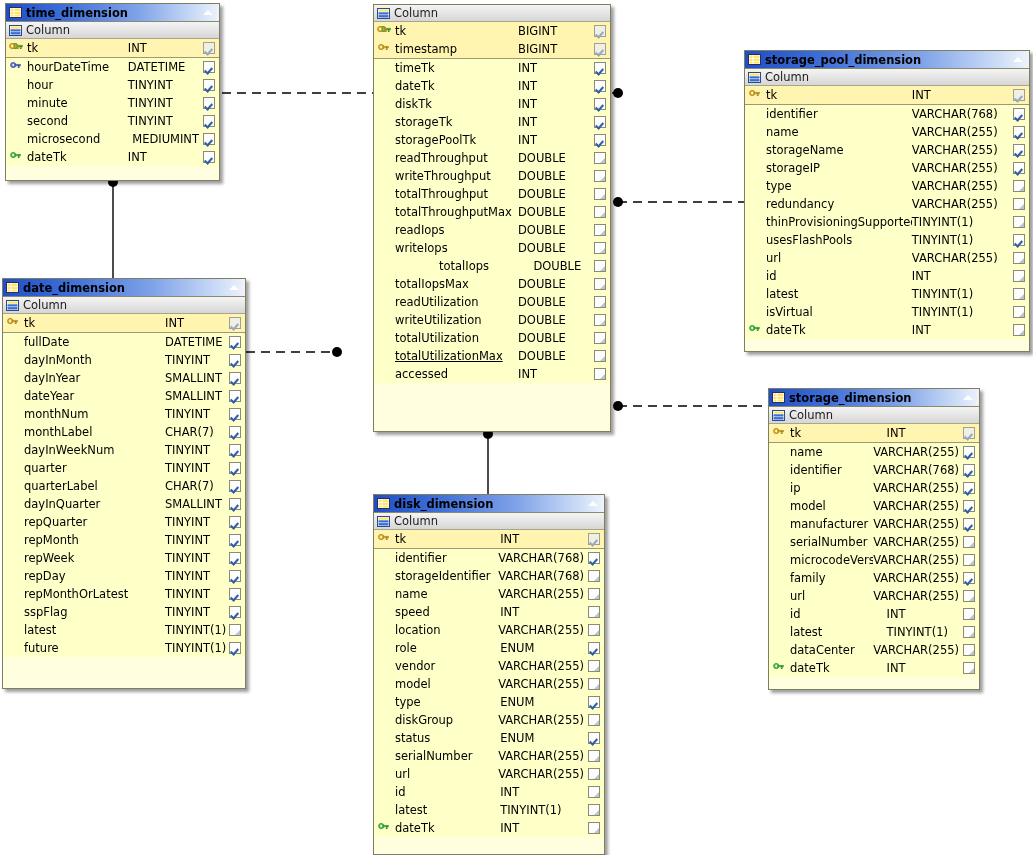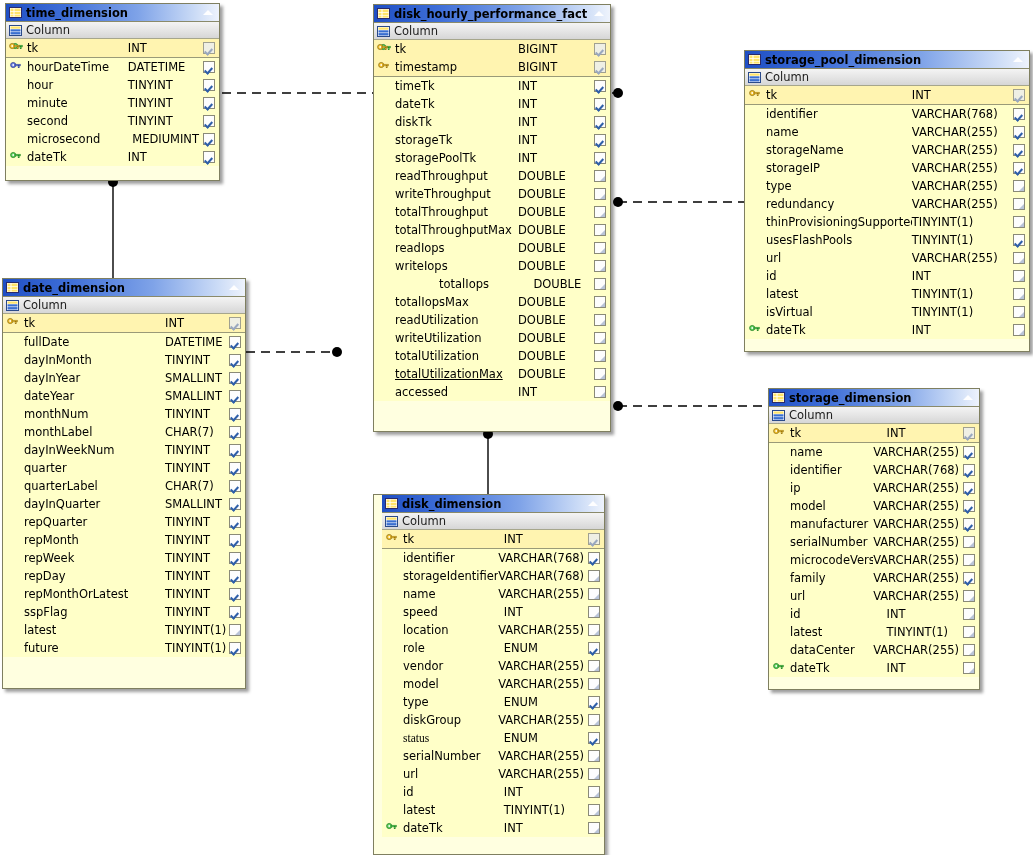--- a/index.html
+++ b/index.html
@@ -514,33 +514,20 @@
           </span>
           <span class="col-name" style="width: 118px;">future</span>
           <span class="col-type" style="width: 60px;">TINYINT(1)</span>
           <span class="col-chk">
             <span class="cb on"></span>
           </span>
         </div>
       </div>
     </div>
     <div class="entity" style="left: 373px; top: 4px; width: 238px; height: 428px;">
-      <div class="entity-title">
-        <svg viewBox="0 0 13 11" class="tbl-ico">
-          <rect x="0.5" y="0.5" width="12" height="10" fill="#ffffff" stroke="#2a2a6a"></rect>
-          <rect x="1.5" y="1.5" width="3" height="2.6" fill="#ffe46a"></rect>
-          <rect x="5.5" y="1.5" width="6" height="2.6" fill="#ffe46a"></rect>
-          <rect x="1.5" y="4.8" width="3" height="2.2" fill="#ffe46a"></rect>
-          <rect x="5.5" y="4.8" width="6" height="2.2" fill="#ffe46a"></rect>
-          <rect x="1.5" y="7.6" width="3" height="2" fill="#ffe46a"></rect>
-          <rect x="5.5" y="7.6" width="6" height="2" fill="#ffe46a"></rect>
-        </svg>
-        <span class="t-name">disk_hourly_performance_fact</span>
-        <span class="chev"></span>
-      </div>
       <div class="section-bar">
         <svg viewBox="0 0 13 11" class="sec-ico">
           <rect x="0.5" y="0.5" width="12" height="10" fill="#ffffff" stroke="#2a4a8a"></rect>
           <rect x="1.5" y="1.5" width="10" height="2.2" fill="#ffe46a"></rect>
           <rect x="1.5" y="4.3" width="10" height="2.2" fill="#3a6fd0"></rect>
           <rect x="1.5" y="7.1" width="10" height="2.4" fill="#3a6fd0"></rect>
         </svg>
         <span class="s-label">Column</span>
       </div>
       <div class="rows pk-block">
@@ -1125,21 +1112,21 @@
             </svg>
           </span>
           <span class="col-name" style="width: 128px;">dateTk</span>
           <span class="col-type" style="width: 96px;">INT</span>
           <span class="col-chk">
             <span class="cb off"></span>
           </span>
         </div>
       </div>
     </div>
-    <div class="entity" style="left: 373px; top: 494px; width: 232px; height: 361px; padding-left: 8px;">
+    <div class="entity" style="left: 373px; top: 494px; width: 232px; height: 361px;">
       <div class="entity-title">
         <svg viewBox="0 0 13 11" class="tbl-ico">
           <rect x="0.5" y="0.5" width="12" height="10" fill="#ffffff" stroke="#2a2a6a"></rect>
           <rect x="1.5" y="1.5" width="3" height="2.6" fill="#ffe46a"></rect>
           <rect x="5.5" y="1.5" width="6" height="2.6" fill="#ffe46a"></rect>
           <rect x="1.5" y="4.8" width="3" height="2.2" fill="#ffe46a"></rect>
           <rect x="5.5" y="4.8" width="6" height="2.2" fill="#ffe46a"></rect>
           <rect x="1.5" y="7.6" width="3" height="2" fill="#ffe46a"></rect>
           <rect x="5.5" y="7.6" width="6" height="2" fill="#ffe46a"></rect>
         </svg>
@@ -1272,21 +1259,21 @@
           <span class="col-name" style="width: 118px;">diskGroup</span>
           <span class="col-type" style="width: 94px;">VARCHAR(255)</span>
           <span class="col-chk">
             <span class="cb off"></span>
           </span>
         </div>
         <div class="row">
           <span class="keycell">
             <span class="key-ico"></span>
           </span>
-          <span class="col-name" style="width: 118px; font-family: Liberation Serif, serif;">status</span>
+          <span class="col-name" style="width: 118px;">status</span>
           <span class="col-type" style="width: 94px;">ENUM</span>
           <span class="col-chk">
             <span class="cb on"></span>
           </span>
         </div>
         <div class="row">
           <span class="keycell">
             <span class="key-ico"></span>
           </span>
           <span class="col-name" style="width: 118px;">serialNumber</span>

